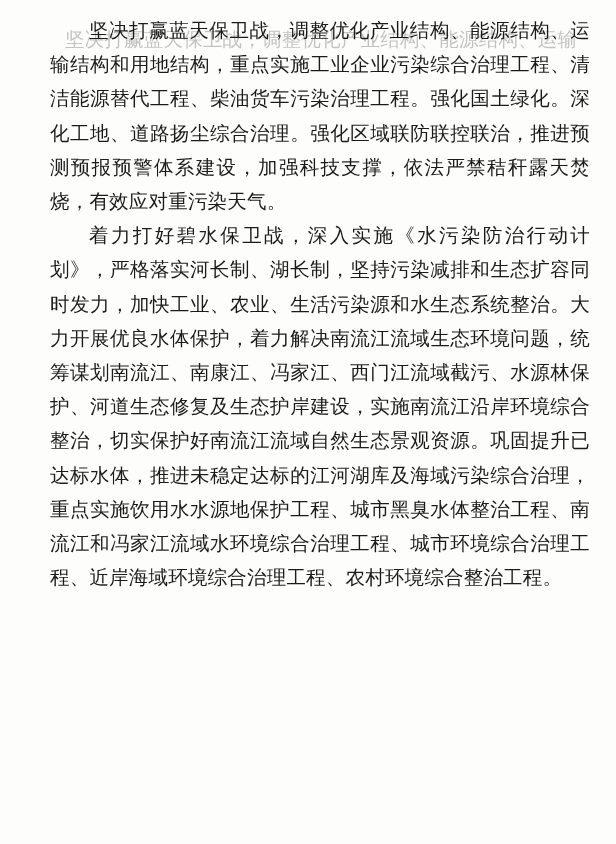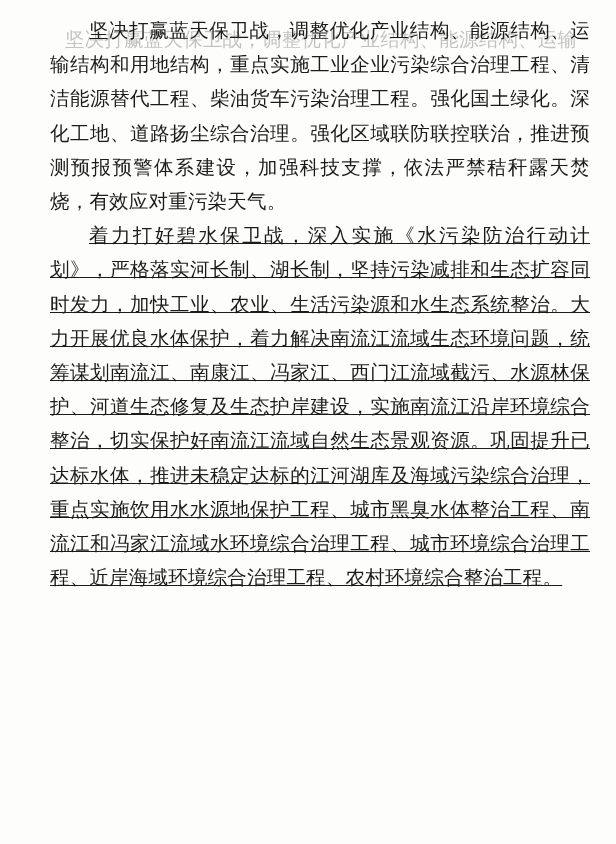--- a/index.html
+++ b/index.html
@@ -47,21 +47,20 @@
     margin-left: 24px;
   }
   .para {
     margin: 0;
     text-indent: 2em;
     text-align: justify;
     text-justify: inter-ideograph;
   }
   .para + .para {
     margin-top: 0;
-    text-decoration: underline;
   }
   .clip-last {
     overflow: hidden;
   }
 </style>
 </head>
 <body>
 
 <div class="page">
 

